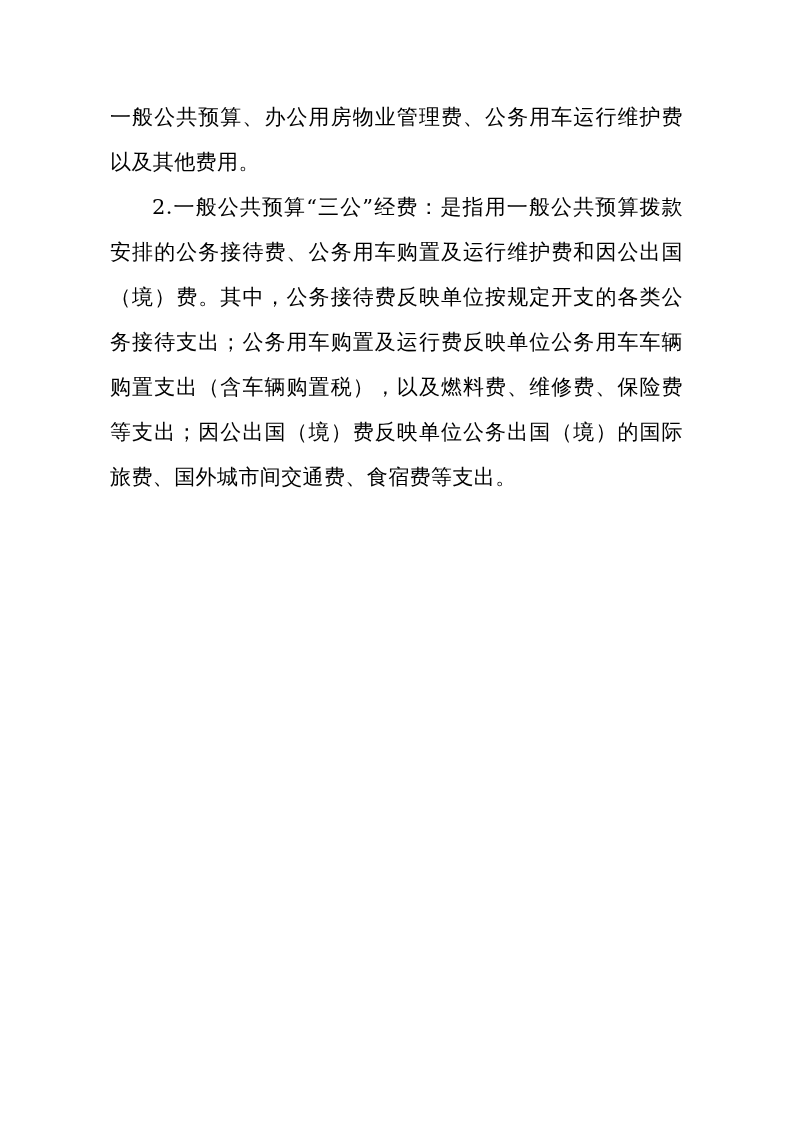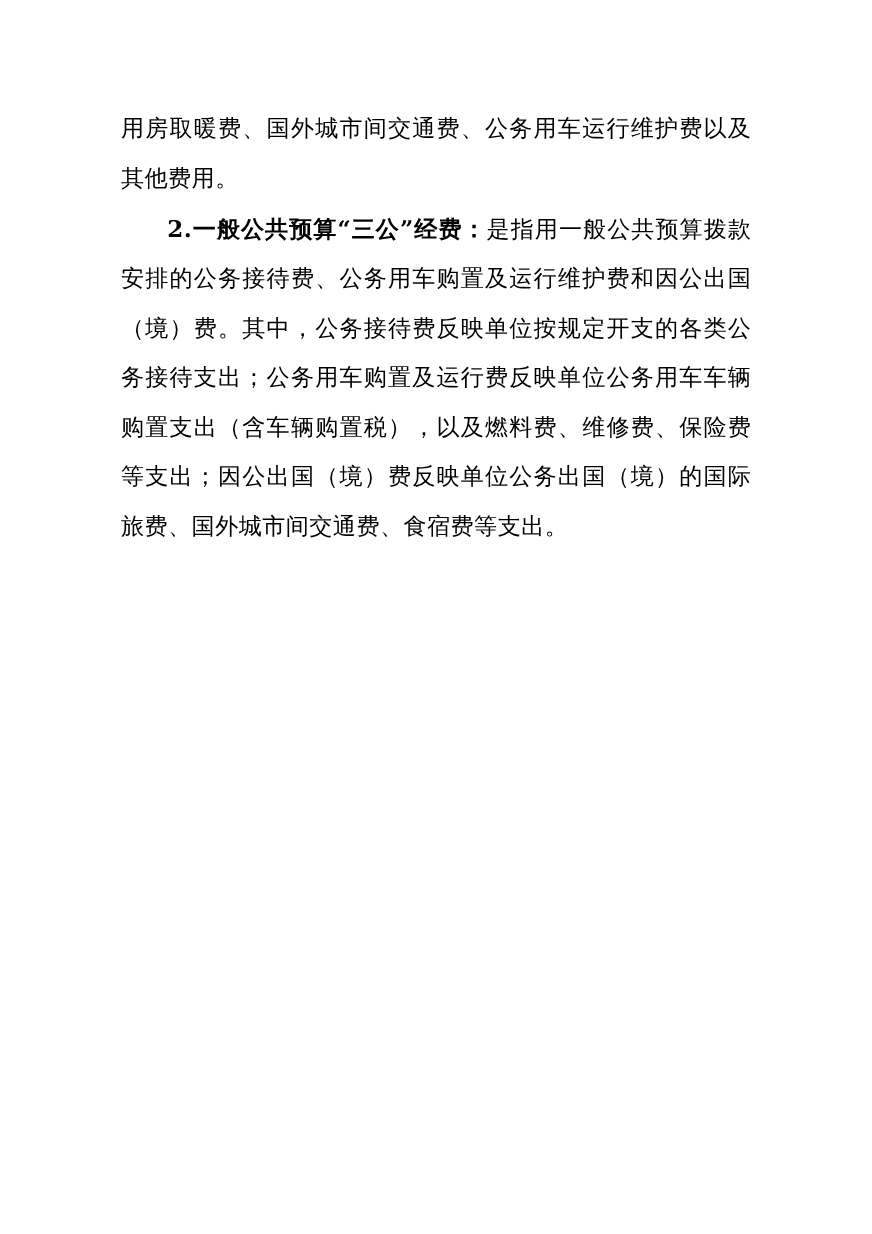--- a/index.html
+++ b/index.html
@@ -33,27 +33,27 @@
     text-align: justify;
     text-justify: inter-ideograph;
   }
   .para.cont {
     text-indent: 0;
   }
   .para.indent {
     text-indent: 42px;
   }
   .bold-lead {
-    font-weight: bold;
+    font-weight: normal;
   }
 </style>
 </head>
 <body>
 
 <div class="page">
   <div class="doc-body">
 
-    <p class="para cont">用房取暖费、国外城市间交通费、公务用车运行维护费以及其他费用。</p>
+    <p class="para cont">一般公共预算、办公用房物业管理费、公务用车运行维护费以及其他费用。</p>
 
     <p class="para indent"><span class="bold-lead">2.一般公共预算“三公”经费：</span><span>是指用一般公共预算拨款安排的公务接待费、公务用车购置及运行维护费和因公出国（境）费。其中，公务接待费反映单位按规定开支的各类公务接待支出；公务用车购置及运行费反映单位公务用车车辆购置支出（含车辆购置税），以及燃料费、维修费、保险费等支出；因公出国（境）费反映单位公务出国（境）的国际旅费、国外城市间交通费、食宿费等支出。</span></p>
 
   </div>
 </div>
 
 </body></html>

